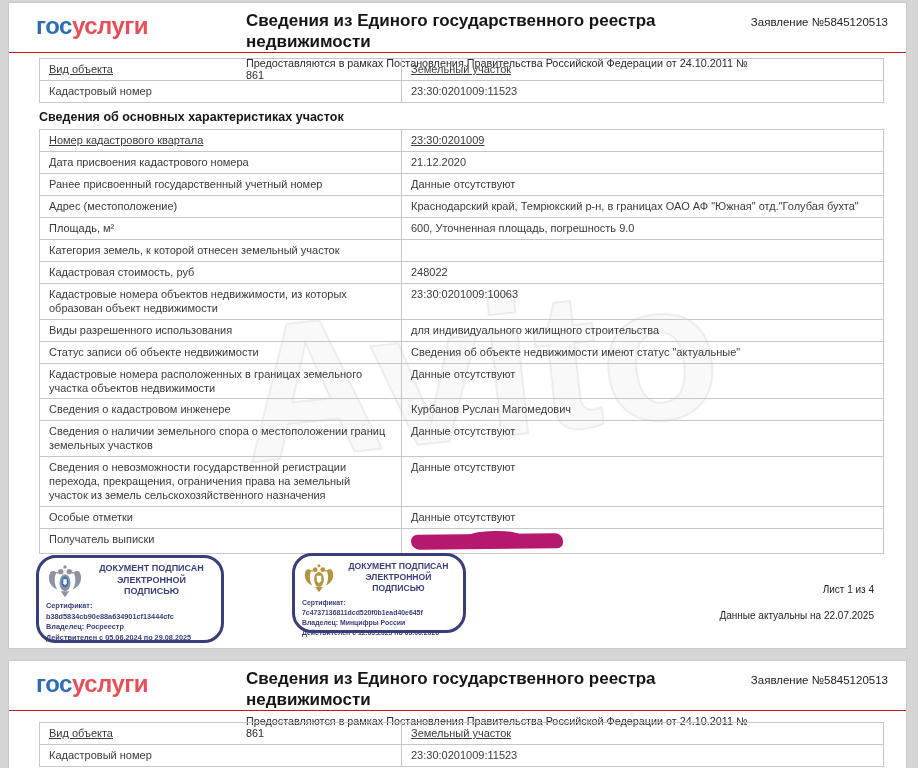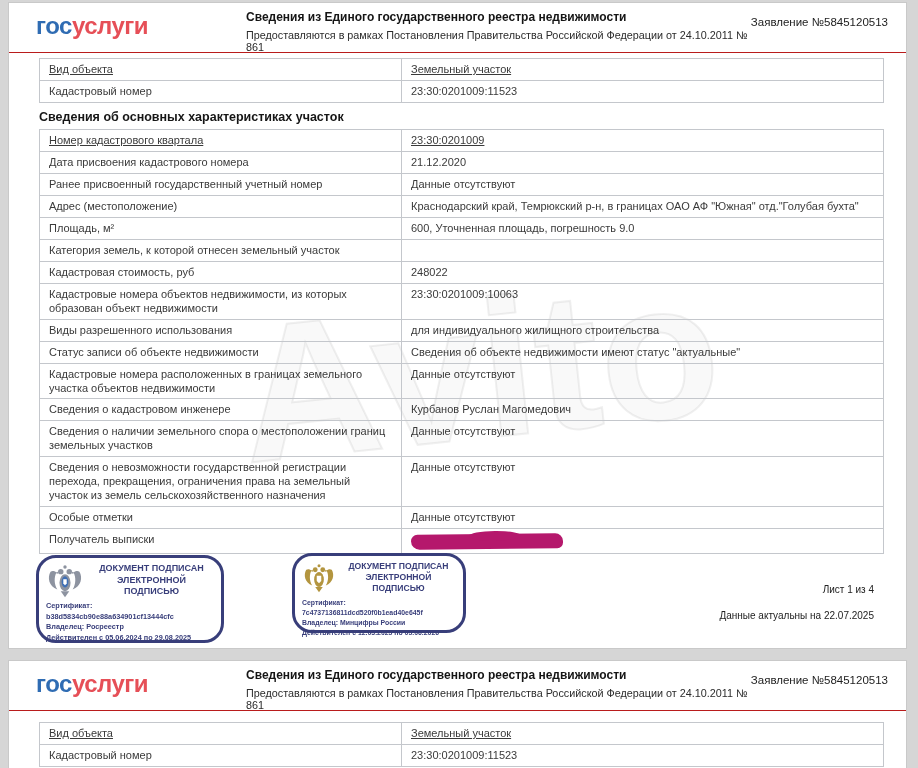--- a/index.html
+++ b/index.html
@@ -13,21 +13,21 @@
   .viewport{position:relative;width:918px;height:768px;overflow:hidden;}
   .page{position:absolute;left:8px;width:899px;background:#fff;border:1px solid #c9c9c9;box-sizing:border-box;}
   .page-1{top:2px;height:647px;}
   .page-2{top:660px;height:140px;}
 
   
   .hdr{position:absolute;top:0;left:0;right:0;height:49px;border-bottom:1px solid #b91c1c;background:#fff;}
   .logo{position:absolute;left:27px;top:9px;font-size:24px;font-weight:bold;letter-spacing:-0.5px;}
   .logo .b{color:var(--logo-blue);} .logo .r{color:var(--logo-red);}
   .hdr-center{position:absolute;left:237px;top:7px;width:520px;}
-  .doc-title{font-size:12px;font-weight:bold;color:#151515;line-height:1.25;}
+  .doc-title{font-size:17px;font-weight:bold;color:#151515;line-height:1.25;}
   .doc-subtitle{font-size:10.8px;color:#2b2b2b;margin-top:4px;}
   .hdr-right{position:absolute;right:18px;top:13px;font-size:11.5px;color:#222;}
 
   
   .tbl{position:absolute;left:30px;width:845px;border:1px solid var(--line);box-sizing:border-box;background:transparent;}
   .row{display:flex;border-top:1px solid var(--line);min-height:21px;}
   .row:first-child{border-top:none;text-decoration:underline;}
   .cell{box-sizing:border-box;padding:3px 10px 3px 9px;font-size:11px;line-height:1.3;color:var(--text);}
   .cell-label{width:362px;border-right:1px solid var(--line);}
   .cell-value{flex:1;}

